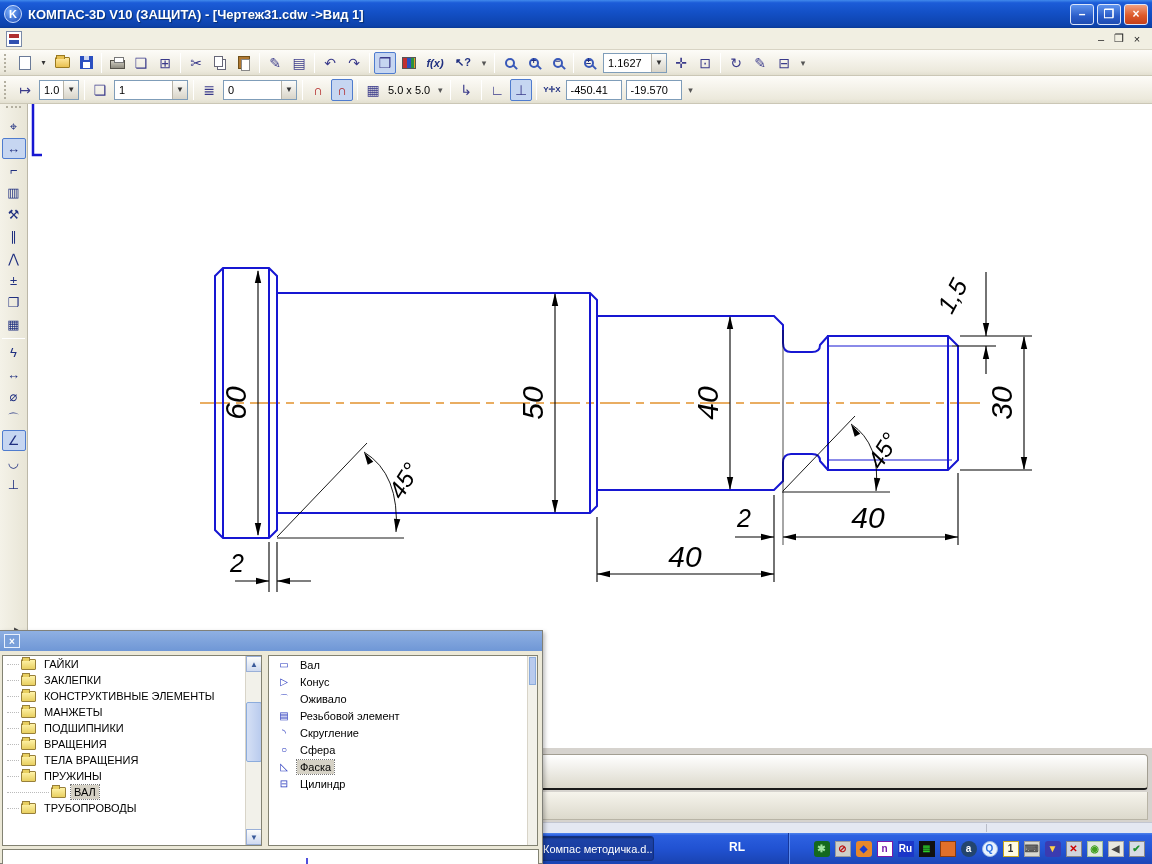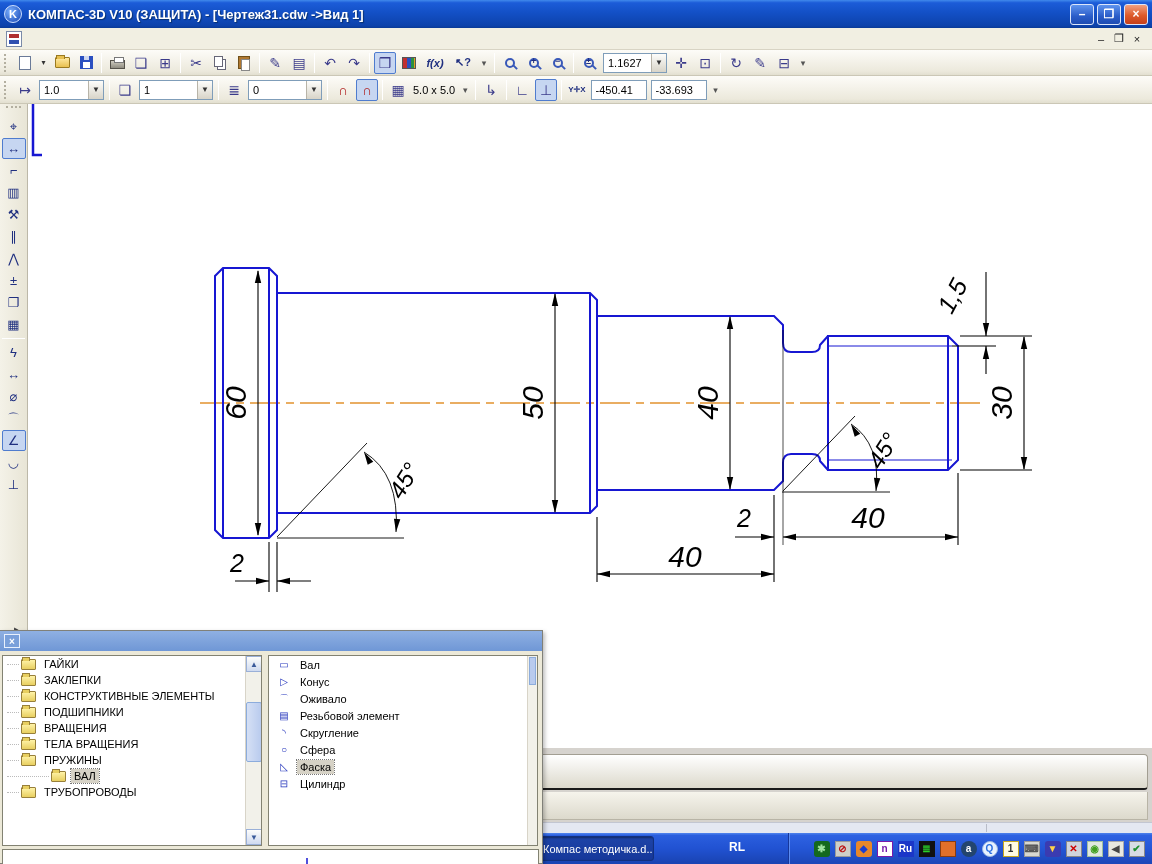--- a/index.html
+++ b/index.html
@@ -298,21 +298,21 @@
 </div>
 
 <div id="toolbar2" class="toolbar">
   <span class="grip"></span>
   <div style="display:flex;align-items:center">
 
   <span class="tbtn">
         <span class="g">↦</span>
       </span>
     </div>
-  <span class="combo" style="width:65px">
+  <span class="combo" style="width:40px">
     <span class="cval">1.0</span>
     <span class="cbtn">▼</span>
   </span>
   <span class="tsep"></span>
   <div style="display:flex;align-items:center">
 
   <span class="tbtn">
         <span class="g">❏</span>
       </span>
     </div>
@@ -360,21 +360,21 @@
       <span class="tbtn">
         <span class="g">∟</span>
       </span>
       <span class="tbtn pressed">
         <span class="g">⊥</span>
       </span>
     </div>
   <span class="tsep"></span>
   <span class="yx">Y✛X</span>
   <span class="field" style="width:56px">-450.41</span>
-  <span class="field" style="width:56px">-33.693</span>
+  <span class="field" style="width:56px">-19.570</span>
   <span class="tbtn i-ovf">▾</span>
 </div>
 
 <div id="leftcol">
   <div class="xgrip"></div>
   <div>
 
   <div class="tbtn">
         <span class="g">⌖</span>
       </div>
@@ -556,20 +556,25 @@
           <span class="fold"></span>
           <span class="tlabel">ЗАКЛЕПКИ</span>
         </div>
 
         <div class="trow">
           <span class="tco"></span>
           <span class="fold"></span>
           <span class="tlabel">КОНСТРУКТИВНЫЕ ЭЛЕМЕНТЫ</span>
         </div>
 
+        <div class="trow">
+          <span class="tco"></span>
+          <span class="fold"></span>
+          <span class="tlabel">МАНЖЕТЫ</span>
+        </div>
 
 
         <div class="trow">
           <span class="tco"></span>
           <span class="fold"></span>
           <span class="tlabel">ПОДШИПНИКИ</span>
         </div>
 
         <div class="trow">
           <span class="tco"></span>

